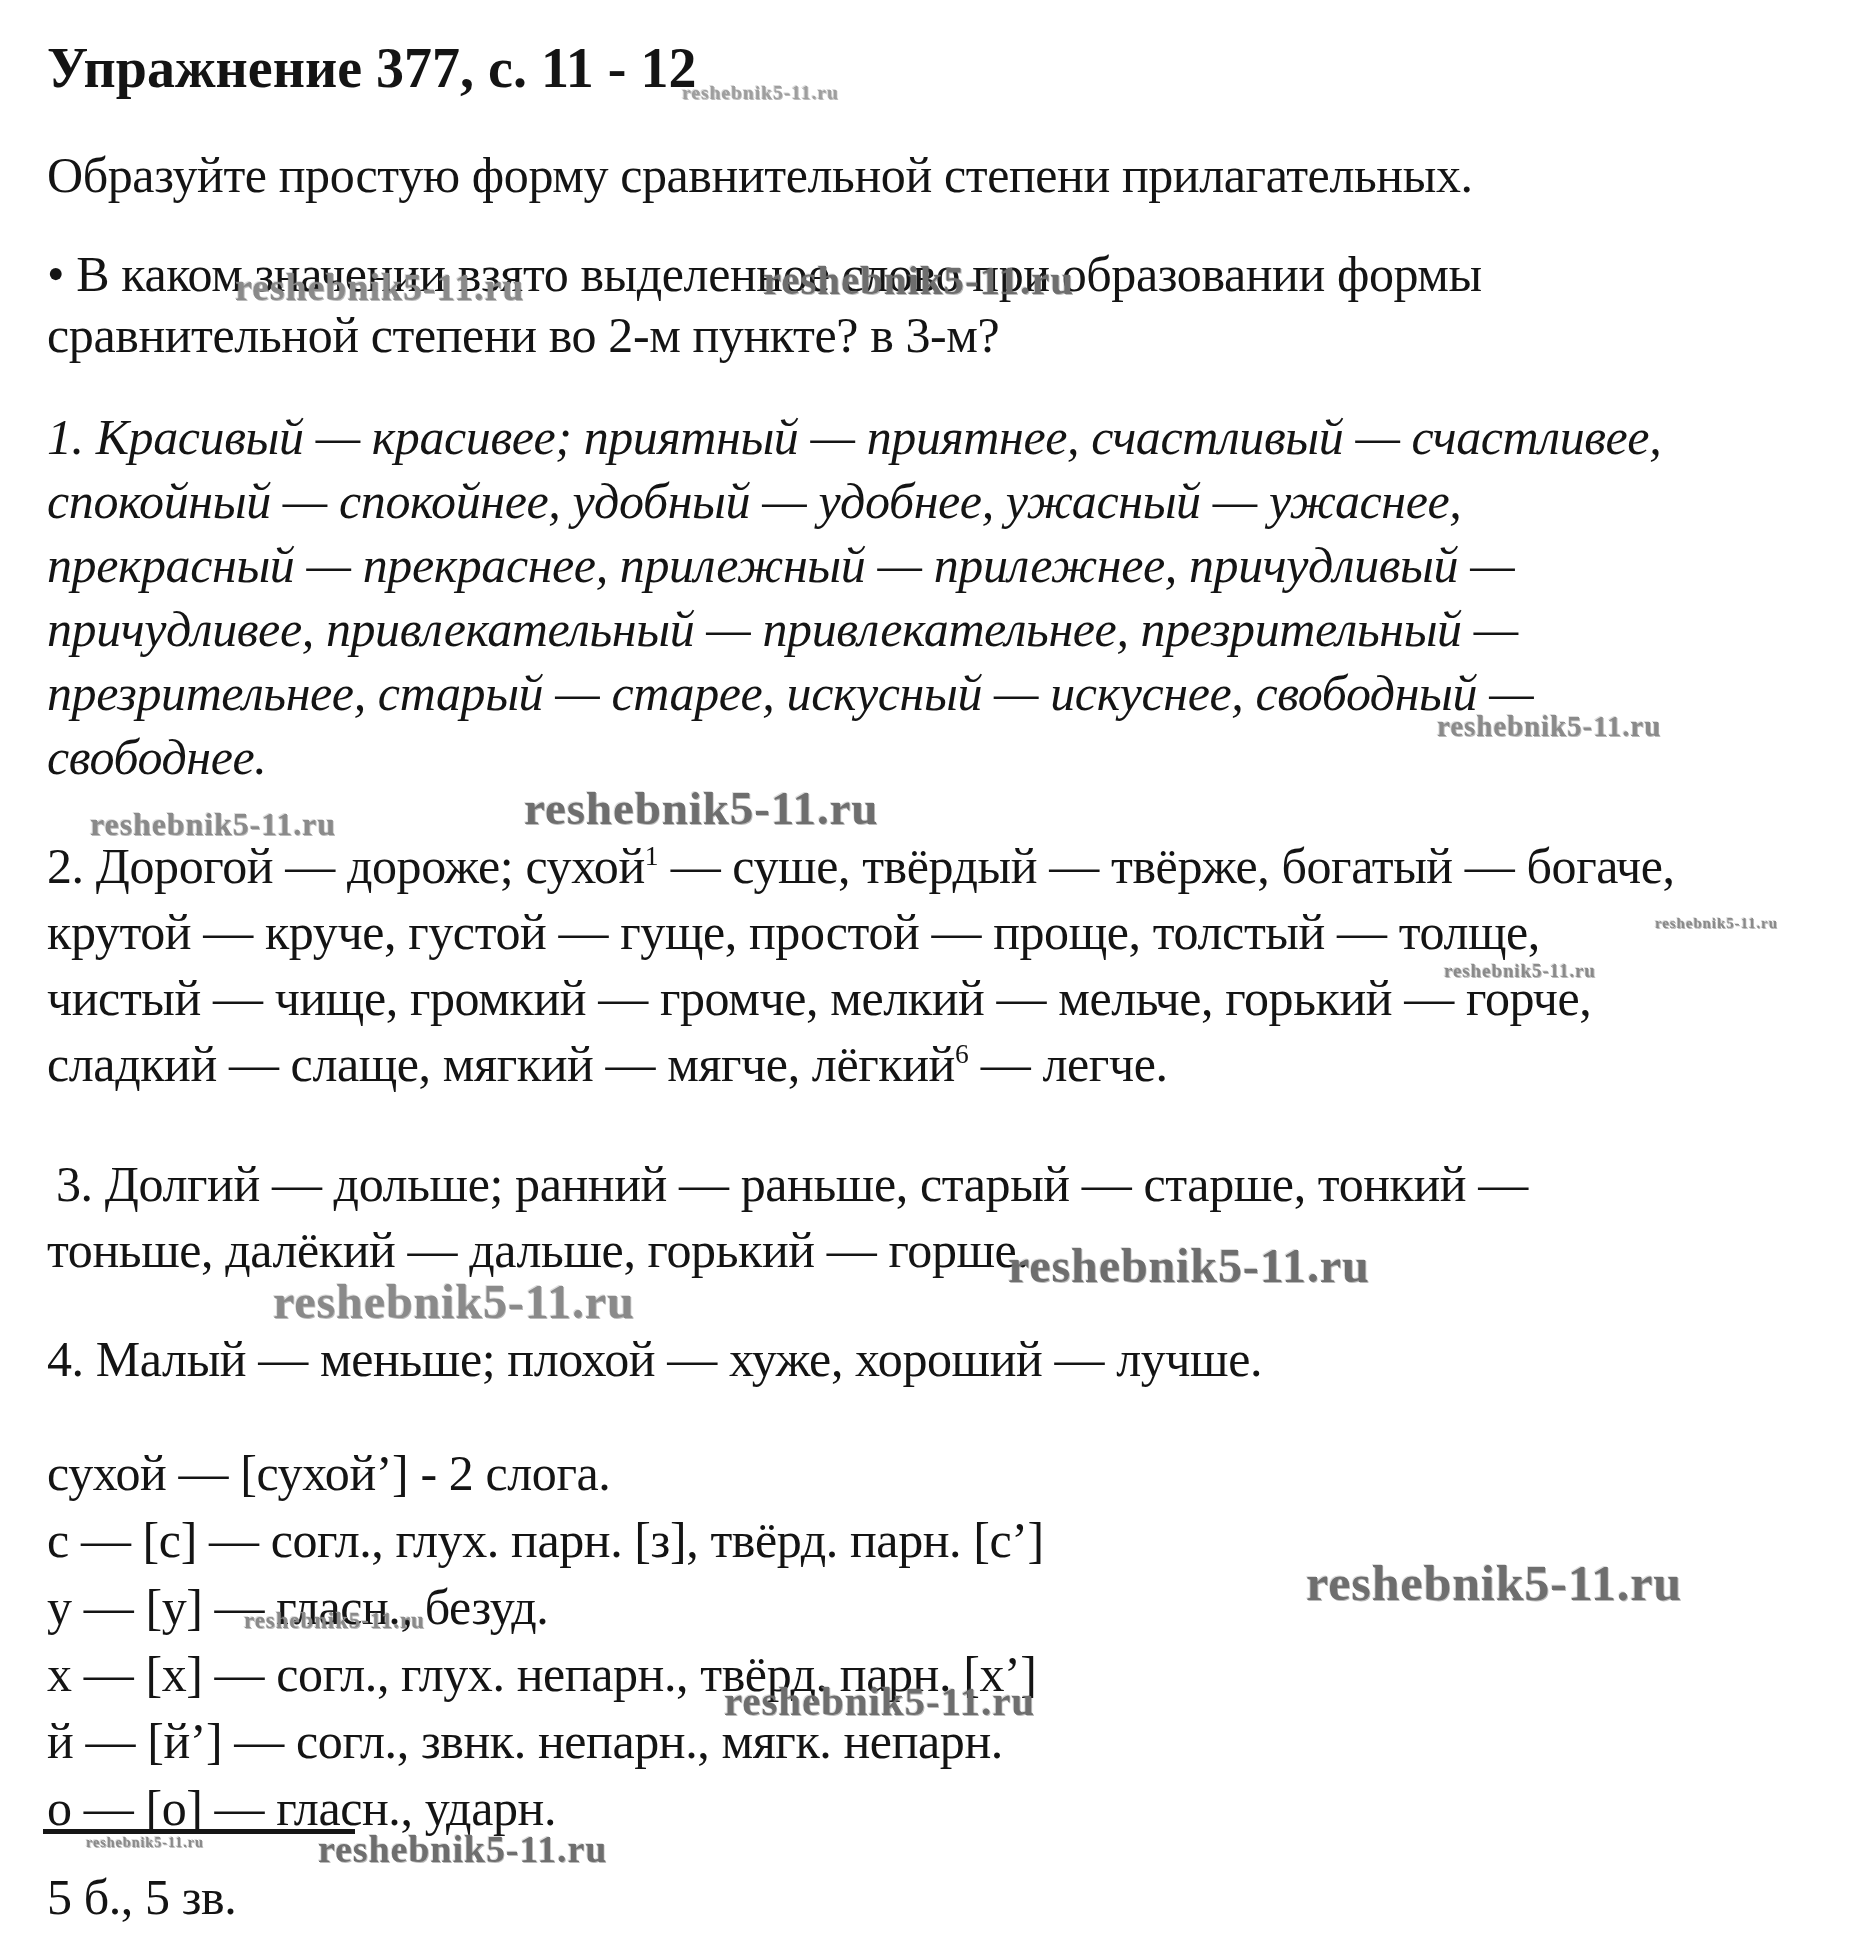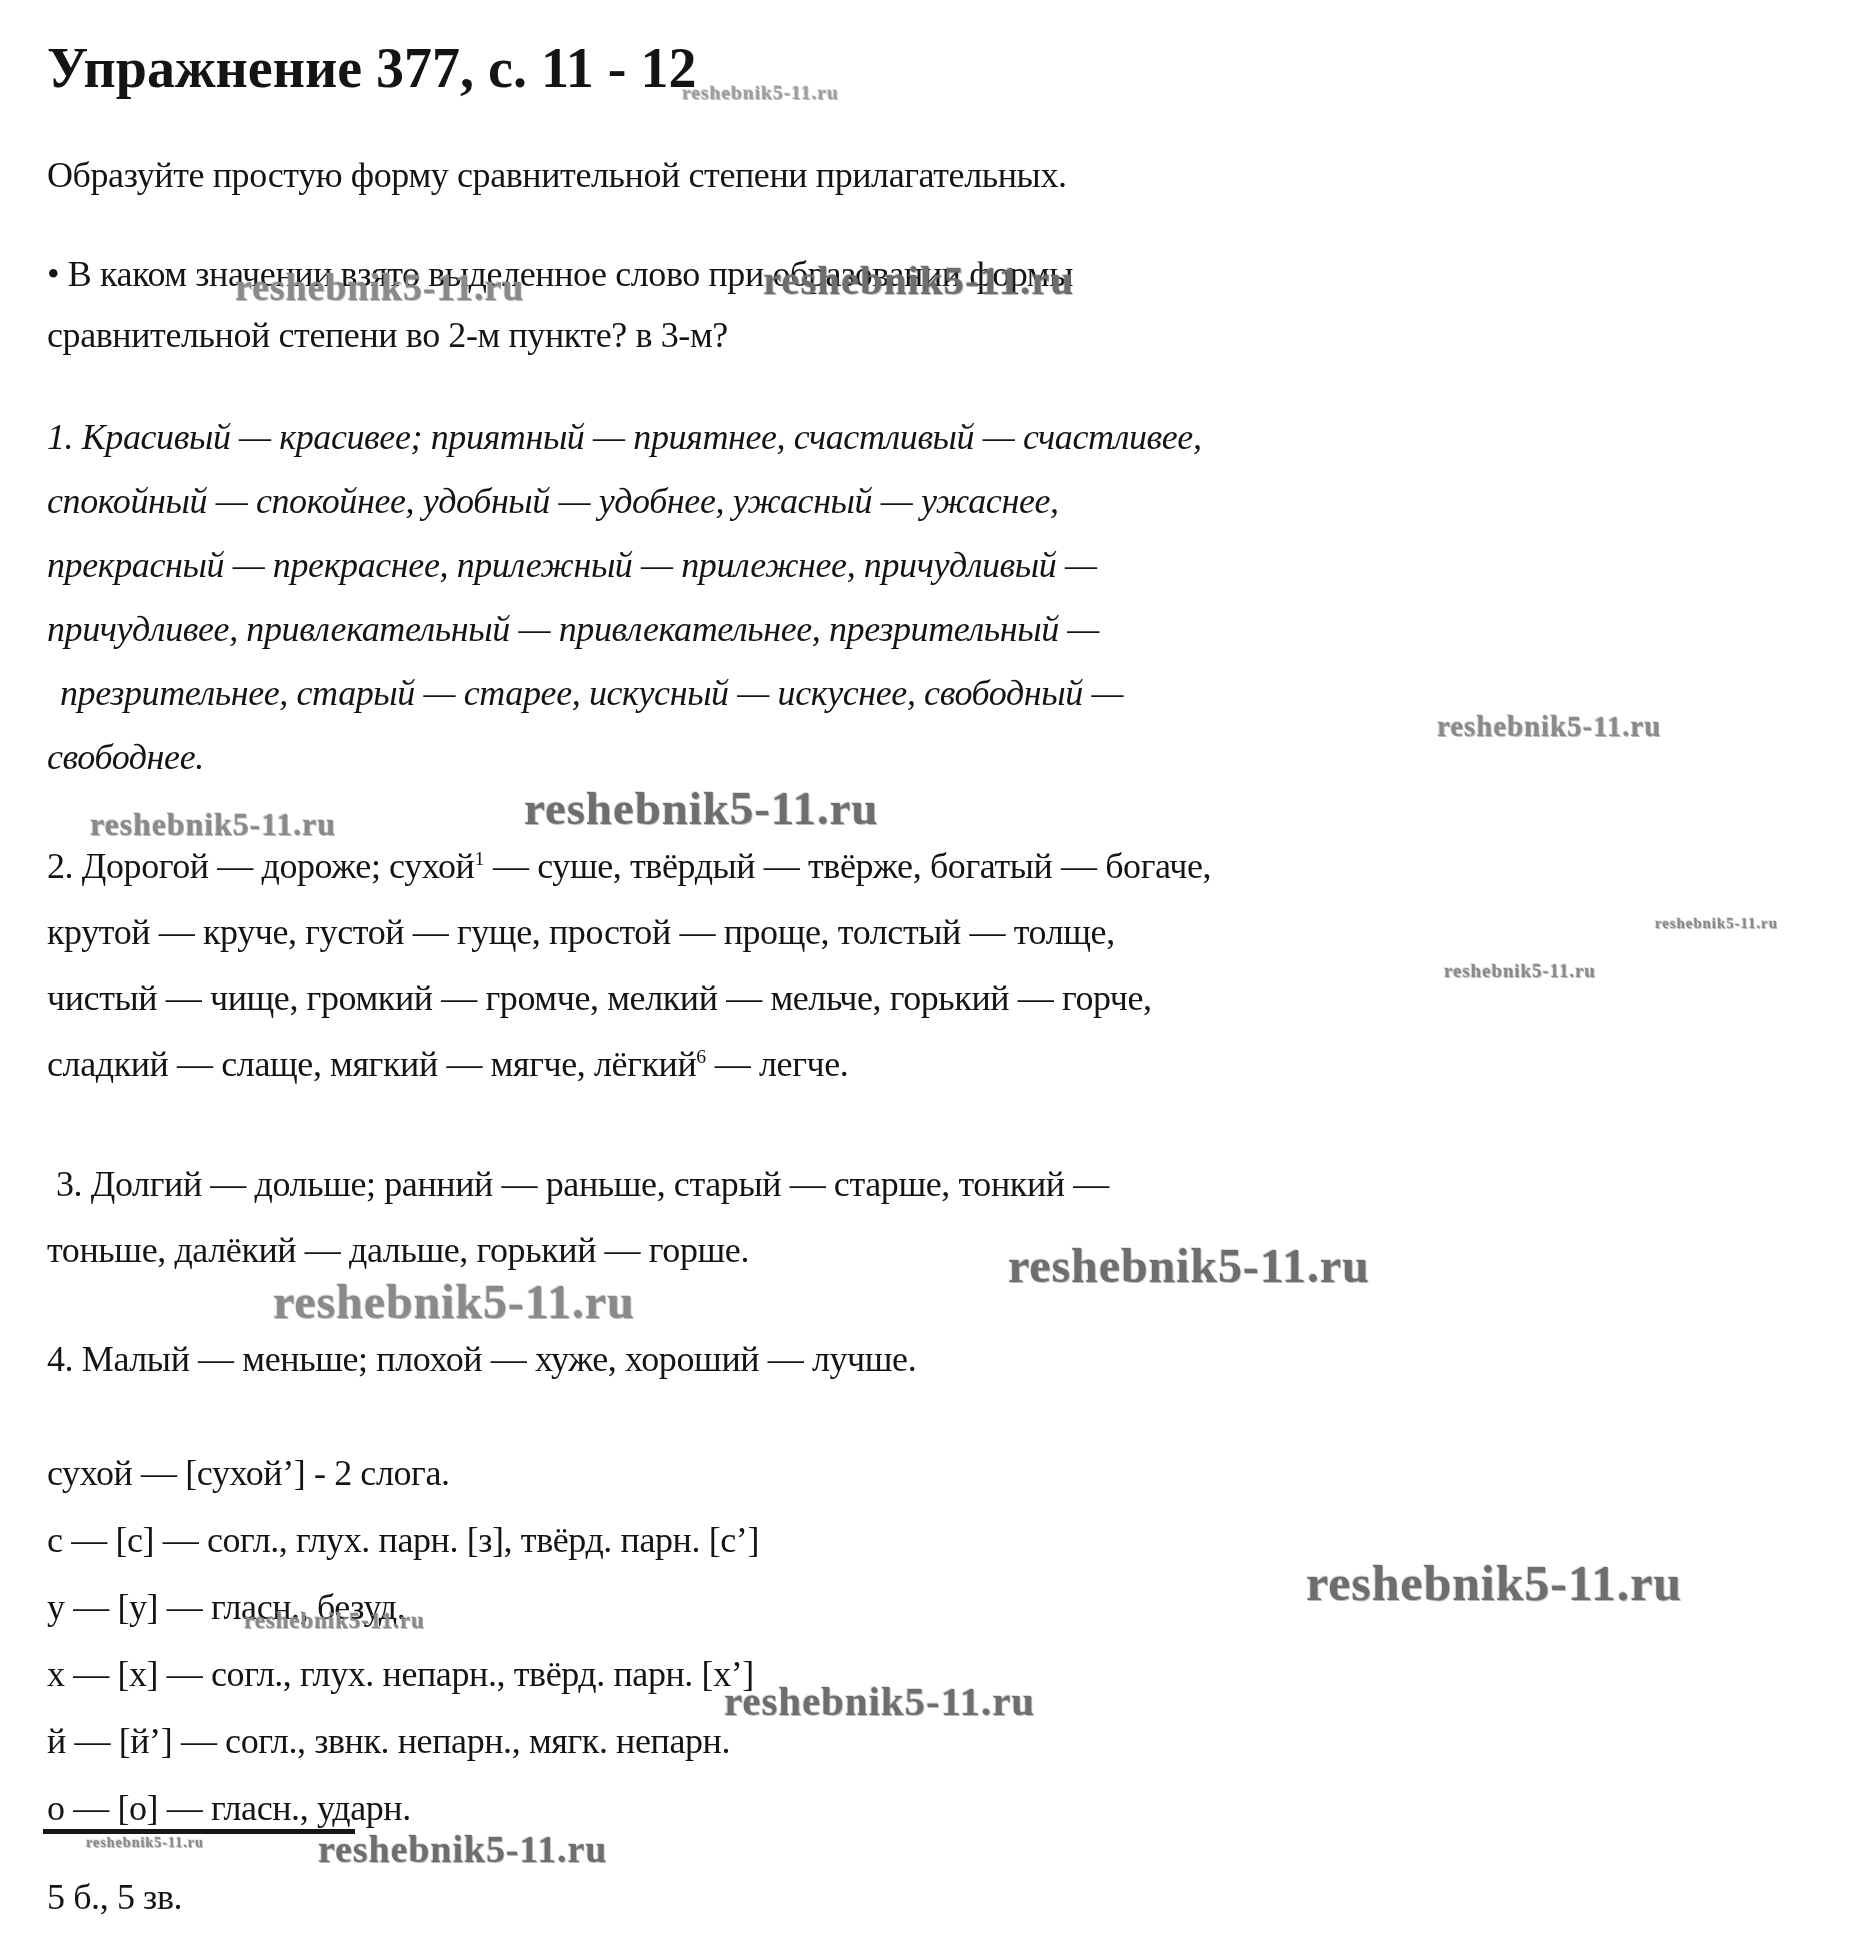--- a/index.html
+++ b/index.html
@@ -8,21 +8,21 @@
     width: 1868px;
     height: 1955px;
     background: #ffffff;
     font-family: "Liberation Serif", "DejaVu Serif", serif;
     color: #141414;
     overflow: hidden;
   }
   .block { position: absolute; left: 47px; }
   .tl {
     white-space: nowrap;
-    font-size: 36px;
+    font-size: 50px;
     line-height: 65px;
     letter-spacing: -0.4px;
   }
   .phon .tl { line-height: 67px; }
   .q .tl { line-height: 61px; }
   .title {
     font-size: 56px;
     font-weight: bold;
     letter-spacing: 0;
     white-space: nowrap;
@@ -69,21 +69,21 @@
   <div class="block q" style="top:244px;">
     <div class="tl">• В каком значении взято выделенное слово при образовании формы</div>
     <div class="tl">сравнительной степени во 2-м пункте? в 3-м?</div>
   </div>
 
   <div class="block" style="top:405px;font-style:italic;">
     <div class="tl" style="line-height:64px;">1. Красивый — красивее; приятный — приятнее, счастливый — счастливее,</div>
     <div class="tl" style="line-height:64px;">спокойный — спокойнее, удобный — удобнее, ужасный — ужаснее,</div>
     <div class="tl" style="line-height:64px;">прекрасный — прекраснее, прилежный — прилежнее, причудливый —</div>
     <div class="tl" style="line-height:64px;">причудливее, привлекательный — привлекательнее, презрительный —</div>
-    <div class="tl" style="line-height:64px;margin-left:13px;">презрительнее, старый — старее, искусный — искуснее, свободный —</div>
+    <div class="tl" style="line-height:64px;">презрительнее, старый — старее, искусный — искуснее, свободный —</div>
     <div class="tl" style="line-height:64px;">свободнее.</div>
   </div>
 
   <div class="block" style="top:833px;">
     <div class="tl" style="line-height:66px;"><span>2. Дорогой — дороже; сухой</span><sup>1</sup><span> — суше, твёрдый — твёрже, богатый — богаче,</span></div>
     <div class="tl" style="line-height:66px;">крутой — круче, густой — гуще, простой — проще, толстый — толще,</div>
     <div class="tl" style="line-height:66px;">чистый — чище, громкий — громче, мелкий — мельче, горький — горче,</div>
     <div class="tl" style="line-height:66px;"><span>сладкий — слаще, мягкий — мягче, лёгкий</span><sup>6</sup><span> — легче.</span></div>
   </div>
 

